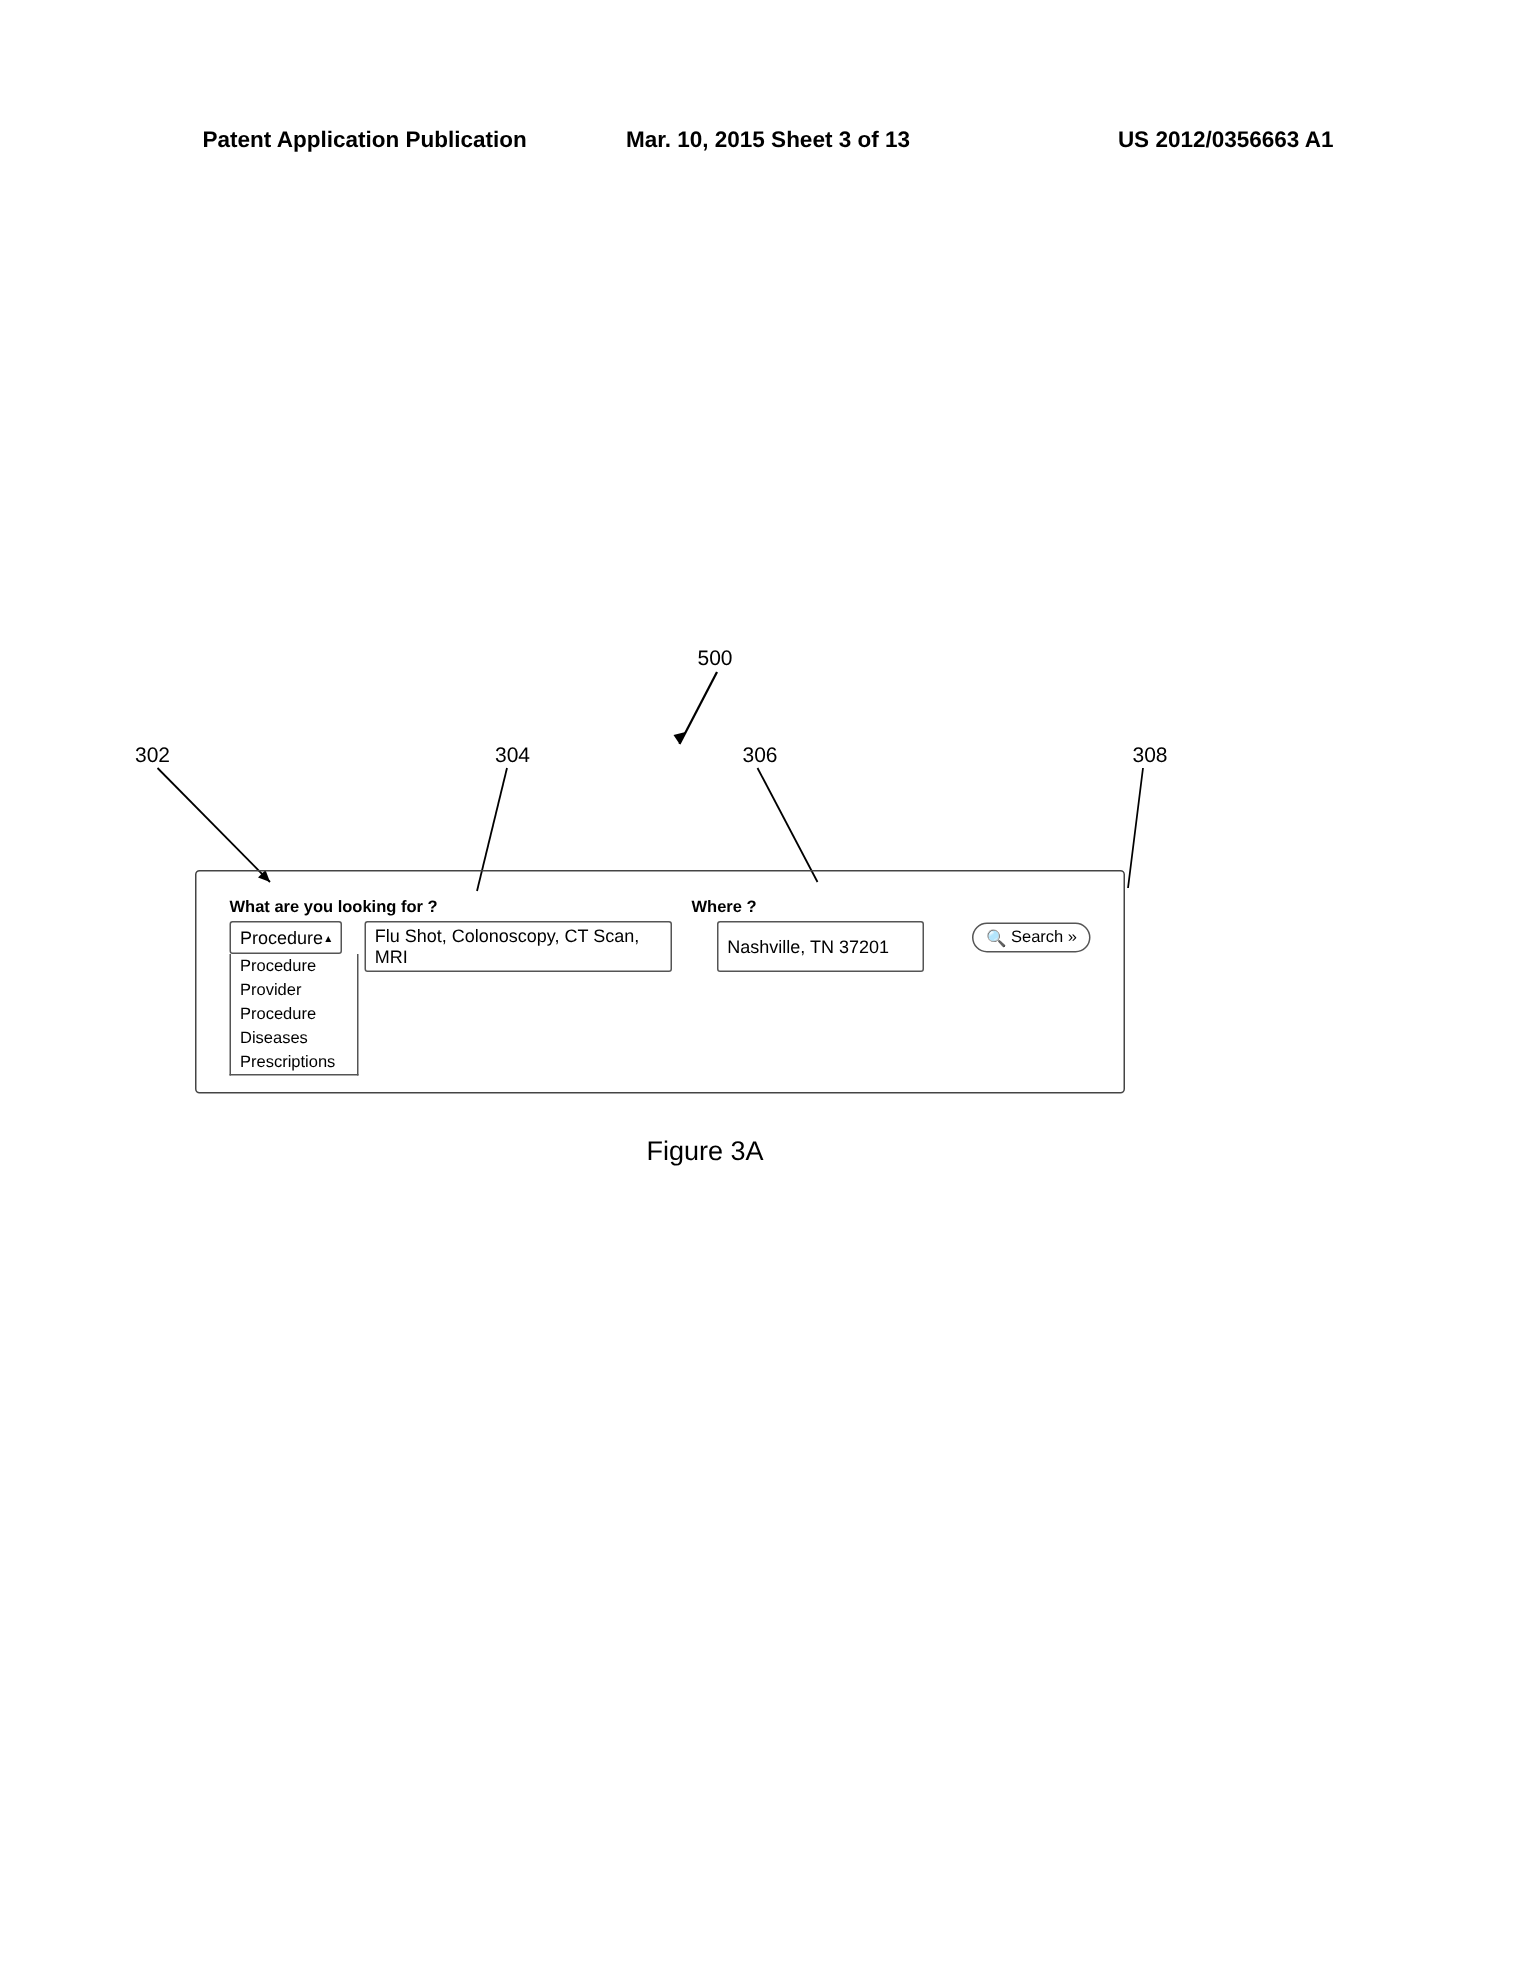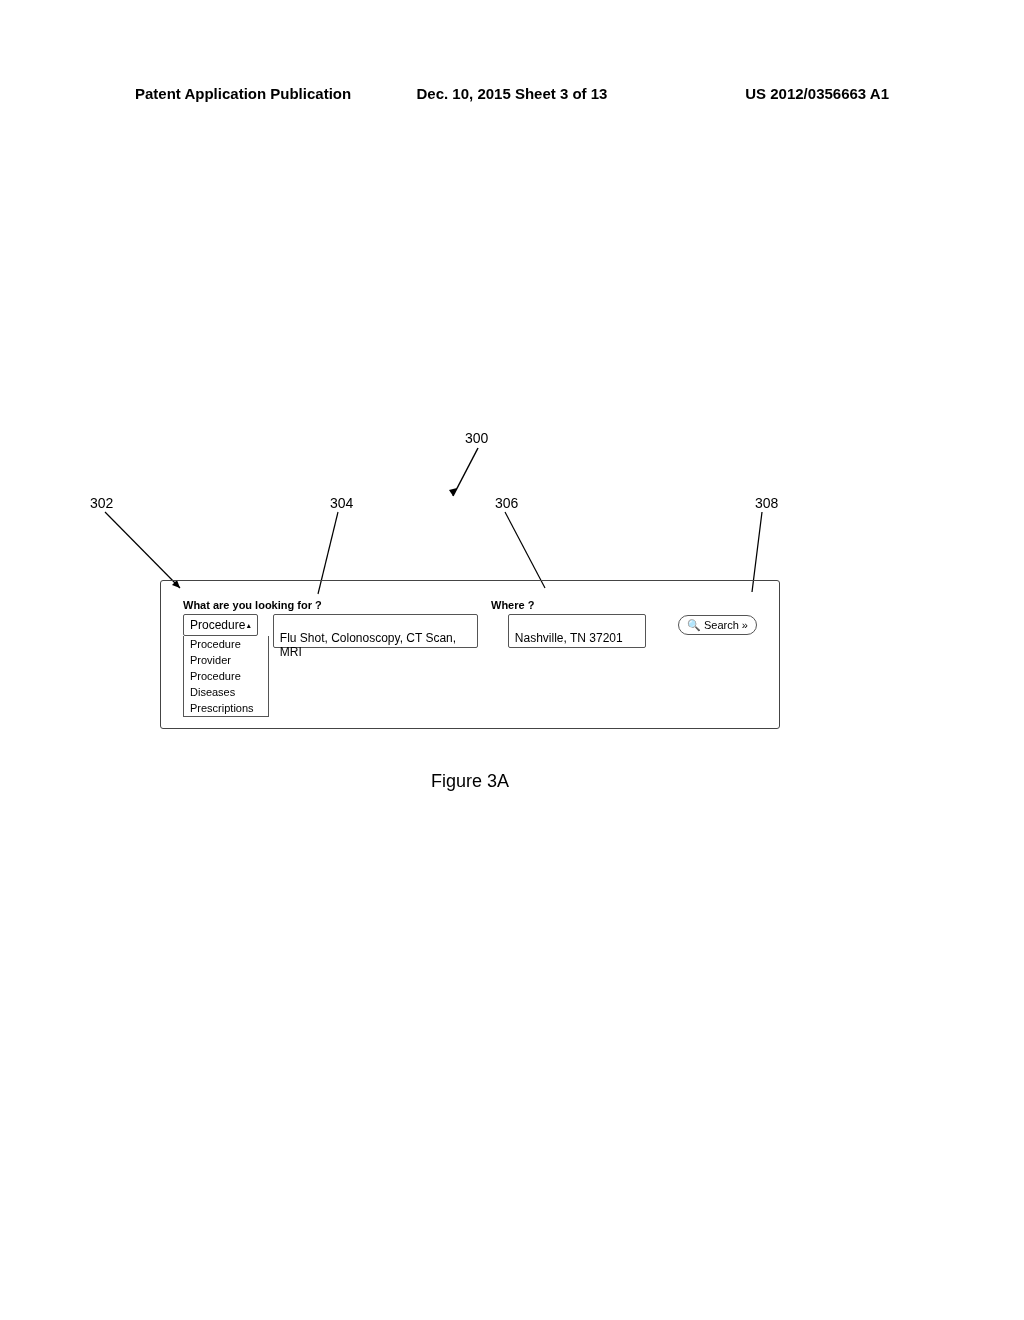--- a/index.html
+++ b/index.html
@@ -54,21 +54,21 @@
     .callout-300 { top: 0; left: 355px; }
     .callout-302 { top: 65px; left: -20px; }
     .callout-304 { top: 65px; left: 220px; }
     .callout-306 { top: 65px; left: 385px; }
     .callout-308 { top: 65px; left: 645px; }
     .search-panel {
       position: relative;
       border: 1.5px solid #444;
       border-radius: 3px;
       padding: 18px 22px 80px 22px;
-      margin-left: 50px;
+      margin-left: 20px;
       width: 620px;
     }
     .labels-row {
       display: flex;
       margin-bottom: 3px;
     }
     .label-what {
       font-size: 11px;
       font-weight: bold;
       width: 300px;
@@ -98,20 +98,21 @@
     .dropdown-arrow {
       font-size: 8px;
     }
     .input-box {
       border: 1px solid #555;
       border-radius: 2px;
       padding: 16px 6px;
       font-size: 12px;
       height: 22px;
       display: flex;
+      align-items: center;
     }
     .procedure-input {
       width: 215px;
       margin-left: -1px;
     }
     .location-input {
       width: 145px;
       margin-left: 14px;
     }
     .search-button {
@@ -137,41 +138,41 @@
       background: white;
     }
     .dropdown-item {
       padding: 2px 6px;
       font-size: 11px;
       cursor: pointer;
     }
     .figure-caption {
       text-align: center;
       font-size: 18px;
-      margin-top: 42px;
+      margin-top: 28px;
       margin-left: 50px;
       width: 620px;
     }
     svg.leader {
       position: absolute;
       overflow: visible;
     }
   </style>
 </head>
 <body>
 
 <div class="page-header">
   <div class="header-left">Patent Application Publication</div>
-  <div class="header-center">Dec. 10, 2015  Sheet 3 of 13</div>
+  <div class="header-center">Mar. 10, 2015  Sheet 3 of 13</div>
   <div class="header-right">US 2012/0356663 A1</div>
 </div>
 
 <div class="figure-container">
   <div class="callout-labels">
-    <span class="callout callout-300">300</span>
+    <span class="callout callout-300">500</span>
     <span class="callout callout-302">302</span>
     <span class="callout callout-304">304</span>
     <span class="callout callout-306">306</span>
     <span class="callout callout-308">308</span>
 
     <svg class="leader" style="top:18px; left:358px;" width="40" height="60">
       <line x1="10" y1="0" x2="-15" y2="48" stroke="black" stroke-width="1.5"></line>
       <polygon points="-15,48 -11,40 -19,42" fill="black"></polygon>
     </svg>
     <svg class="leader" style="top:82px; left:-5px;" width="80" height="80">

